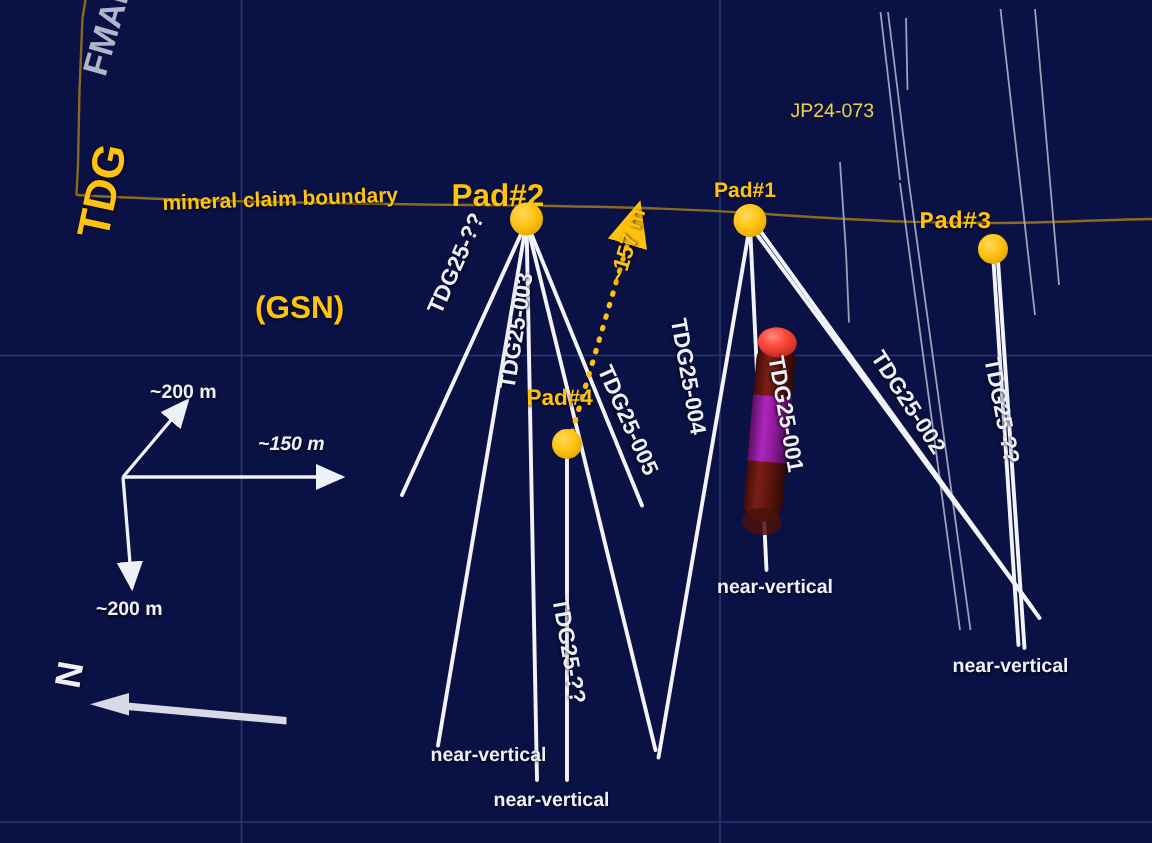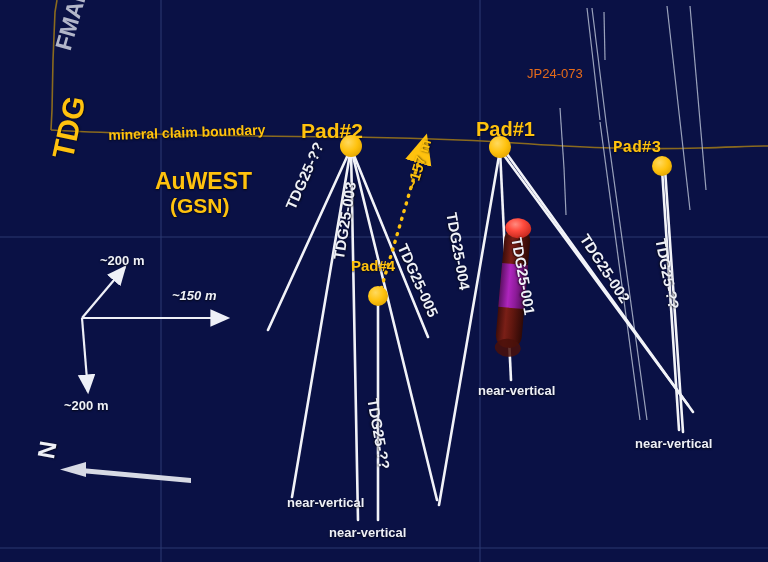--- a/index.html
+++ b/index.html
@@ -22,21 +22,21 @@
     color:#eef0f7;
     font-weight:bold;
     text-shadow:0 1px 2px rgba(0,0,0,.75);
   }
   .lbl-gold{
     color:#FFC20E;
     font-weight:bold;
     text-shadow:0 1px 2px rgba(0,0,0,.7);
   }
   .lbl-faint{
-    color:#f97316;
+    color:#fde047;
     font-weight:normal;
     opacity:.92;
   }
   .lbl-dim{
     color:#d8dbe6;
     font-weight:bold;
     opacity:.82;
   }
 </style>
 </head>
@@ -149,29 +149,28 @@
       <path d="M191,483 L70,472 L70,467 L191,478 z" fill="#d7dae4"></path>
       <path d="M60,469.5 L86,462 L86,477 z" fill="#d7dae4"></path>
     </g>
   </svg>
 
   <div class="lbl lbl-dim" style="left:50px;top:46px;font-size:23px;transform:rotate(-74deg);transform-origin:left top;">FMAR</div>
 
 
   <div class="lbl lbl-gold" style="left:46px;top:155px;font-size:30px;transform:rotate(-78deg);transform-origin:left top;">TDG</div>
 
-  <div class="lbl lbl-gold" style="left:155px;top:168px;font-size:23px;">AuWEST</div>
 
   <div class="lbl lbl-gold" style="left:170px;top:194px;font-size:21px;">(GSN)</div>
 
   <div class="lbl lbl-gold" style="left:108px;top:127px;font-size:14px;transform:rotate(-2deg);transform-origin:left top;">mineral claim boundary</div>
 
   <div class="lbl lbl-gold" style="left:301px;top:119px;font-size:21px;">Pad#2</div>
 
-  <div class="lbl lbl-gold" style="left:476px;top:118px;font-size:20px;">Pad#1</div>
+  <div class="lbl lbl-gold" style="left:476px;top:118px;font-size:14px;">Pad#1</div>
 
   <div class="lbl lbl-gold" style="left:613px;top:139px;font-size:16px;font-family:Liberation Mono, monospace;">Pad#3</div>
 
   <div class="lbl lbl-gold" style="left:351px;top:257px;font-size:15px;text-align:right;">Pad#4</div>
 
   <div class="lbl lbl-gold" style="left:403px;top:186px;font-size:15px;transform:rotate(-73deg);transform-origin:left top;">~157 m</div>
 
   <div class="lbl lbl-white" style="left:282px;top:205px;font-size:15px;transform:rotate(-66deg);transform-origin:left top;">TDG25-??</div>
 
   <div class="lbl lbl-white" style="left:330px;top:258px;font-size:15px;transform:rotate(-81deg);transform-origin:left top;">TDG25-003</div>

